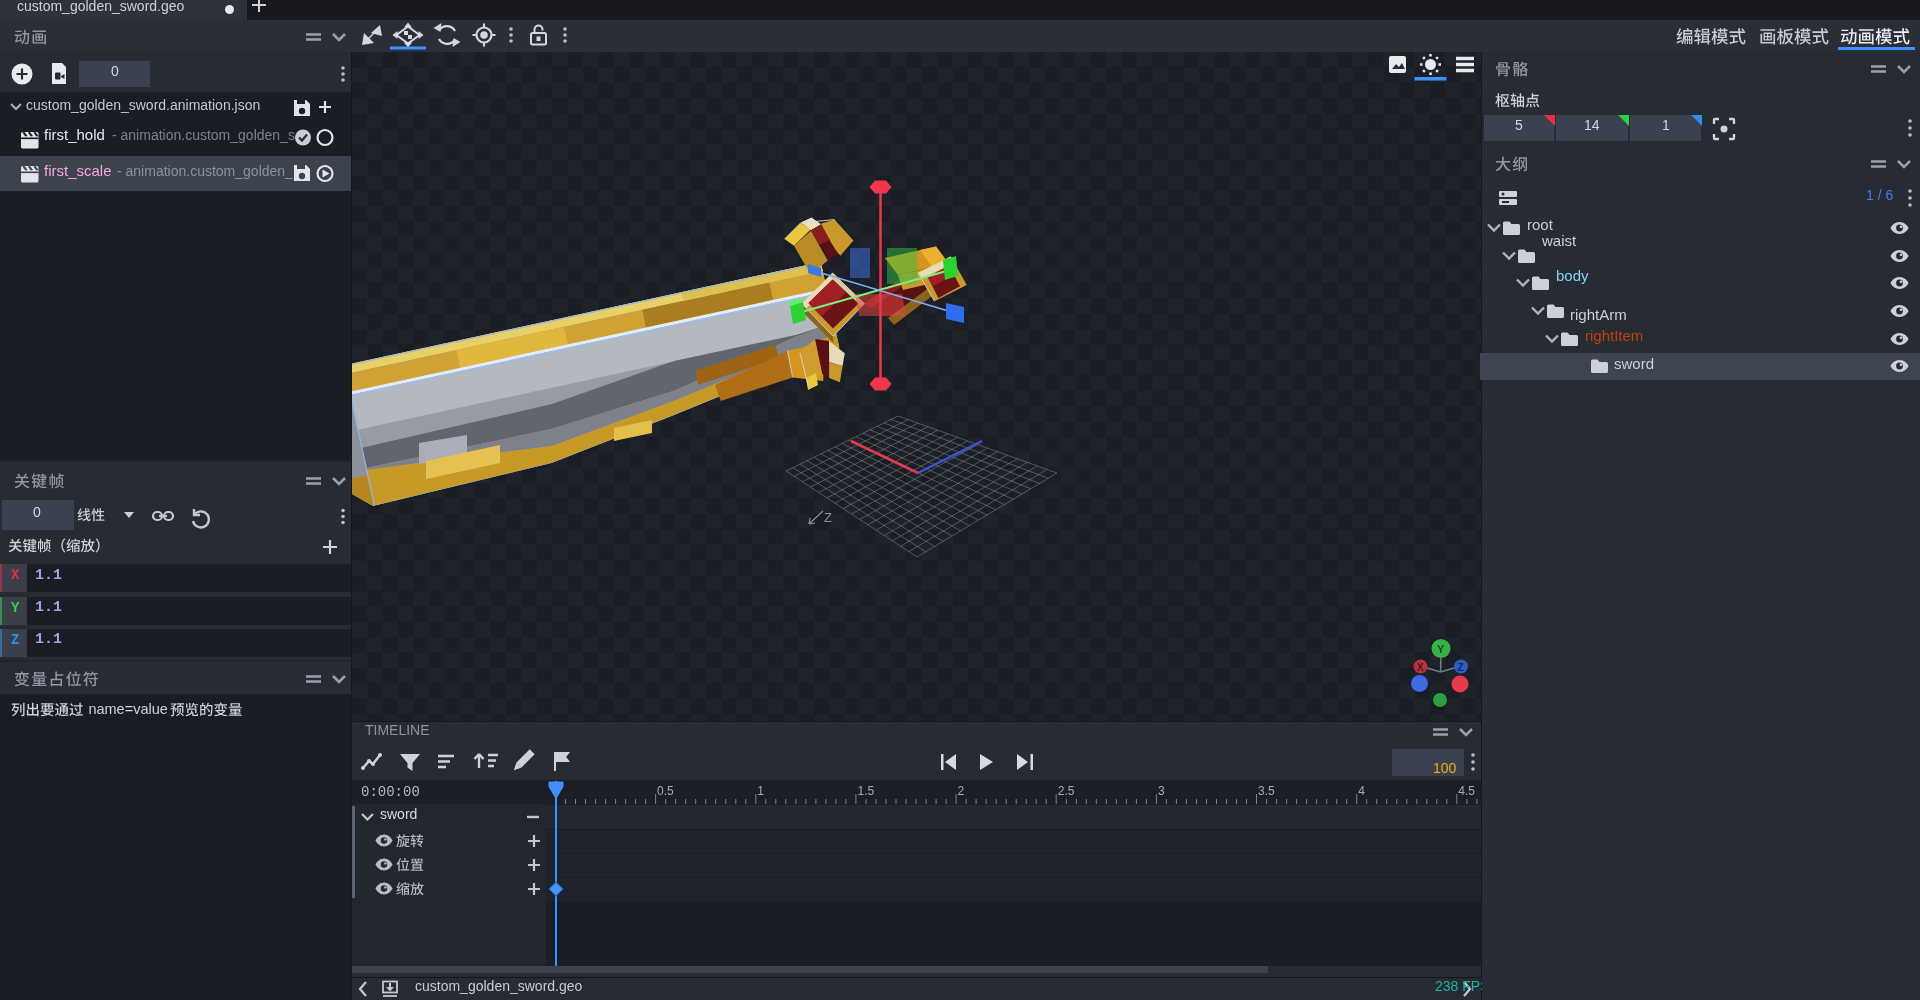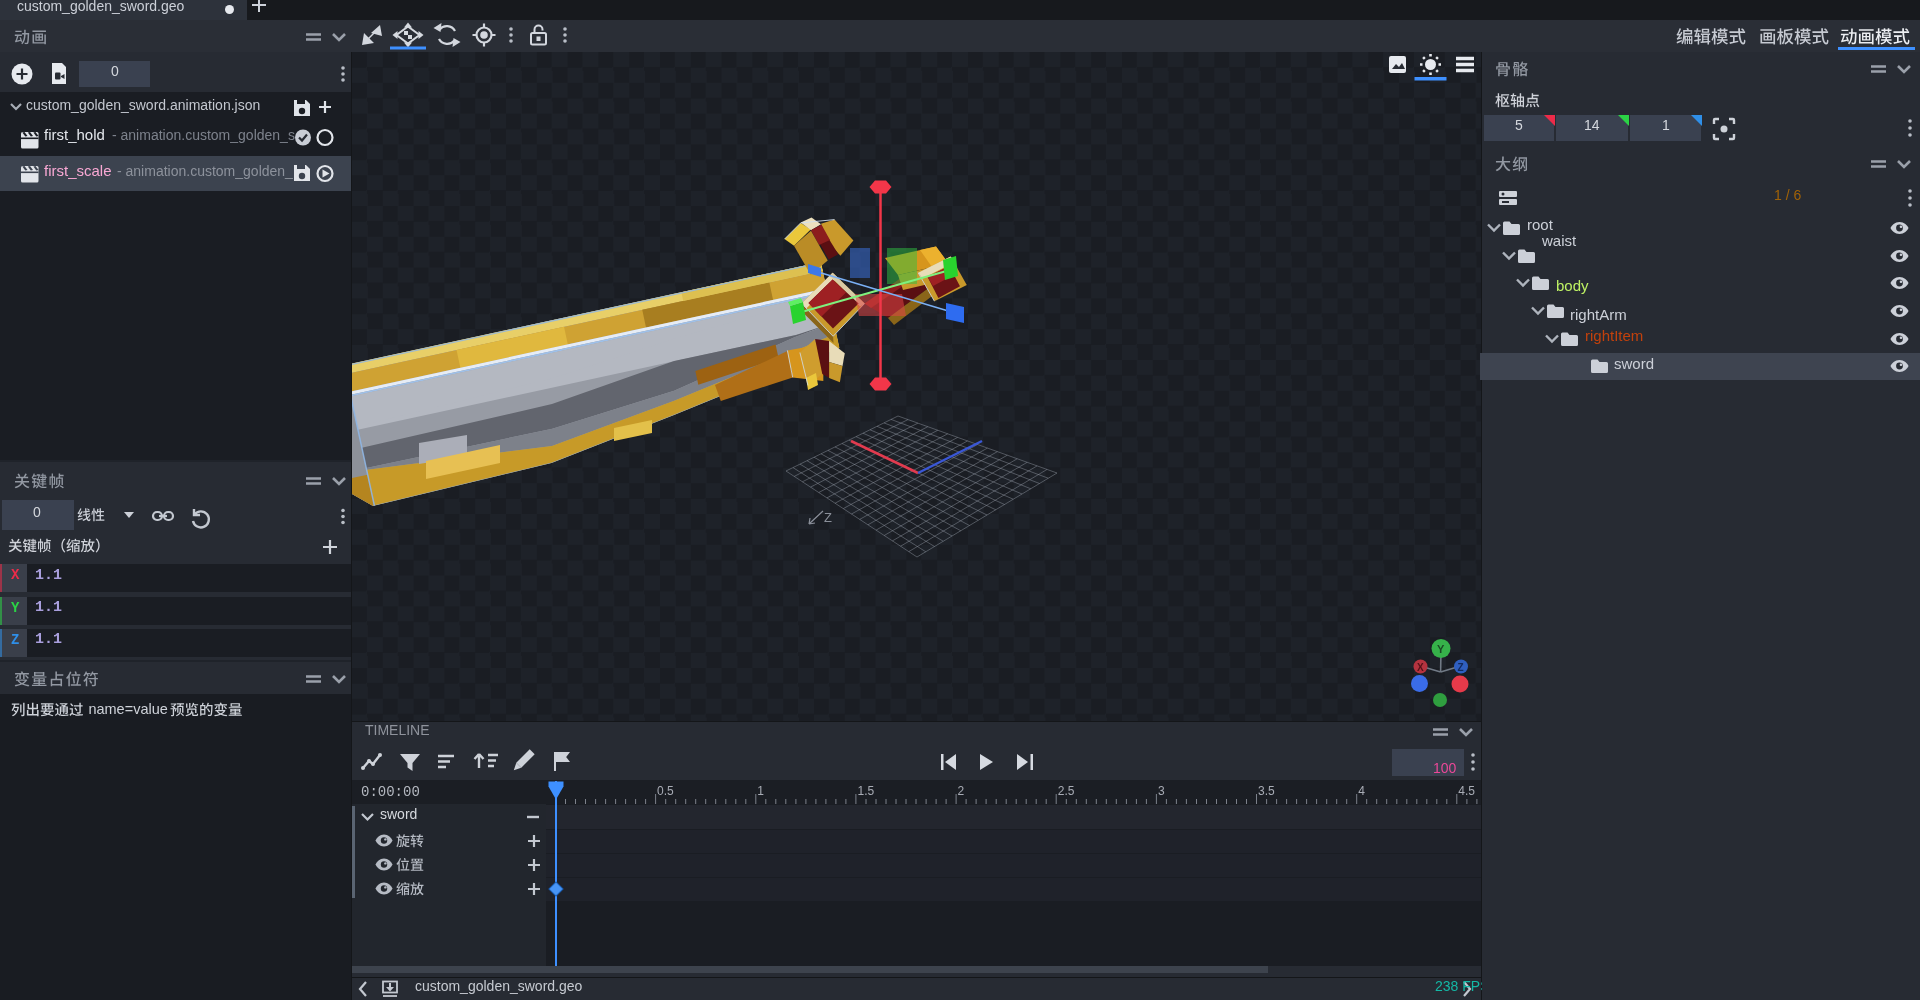--- a/index.html
+++ b/index.html
@@ -374,21 +374,21 @@
       <path d="M-3.5 6 L0 13 L3.5 6 Z" fill="#ced2d9"></path>
     </g>
 <path d="M203 25 V7 h13 l-3 4 l3 4 h-13" fill="#ced2d9" stroke="#ced2d9" stroke-width="2"></path>
 <g fill="#d6dae1">
       <path d="M589 8 v16 h2.5 v-16 Z M604 8 l-11 8 l11 8 Z"></path>
       <path d="M628 8 l13 8 l-13 8 Z"></path>
       <path d="M665 8 l11 8 l-11 8 Z M678.5 8 v16 h2.5 v-16 Z"></path>
     </g>
 </svg>
 <div class="a" style="left:1392px;top:749px;width:72px;height:27px;background:#3a4150"></div>
-<div class="a" style="left:1433px;top:760px;font:400 14.0px 'Liberation Sans';color:#ec4899">100</div>
+<div class="a" style="left:1433px;top:760px;font:400 14.0px 'Liberation Sans';color:#eab308">100</div>
 <svg class="a" style="left:1468px;top:752px" width="12" height="22">
     <g fill="#b9bec7">
       <circle cx="5" cy="3" r="1.8"></circle>
       <circle cx="5" cy="10" r="1.8"></circle>
       <circle cx="5" cy="17" r="1.8"></circle>
     </g>
   </svg>
 <div class="a" style="left:352px;top:780px;width:1129px;height:24px;background:#1b1e24"></div>
 <div class="a" style="left:361px;top:784px;font:400 14.0px 'Liberation Mono';color:#b4b8c0">0:00:00</div>
 <svg class="a" style="left:352px;top:780px" width="1131" height="24">
@@ -529,21 +529,21 @@
     <path d="M28 4 l6 6 l6 -6" stroke="#9aa0aa" stroke-width="2.6" fill="none"></path>
   </svg>
 <svg class="a" style="left:1499px;top:190px" width="20" height="16">
     <g fill="#ced2d9">
       <rect x="0" y="1" width="18" height="6" rx="1"></rect>
       <rect x="0" y="9" width="18" height="6" rx="1"></rect>
     </g>
     <circle cx="4" cy="4" r="1.5" fill="#272b33"></circle>
     <rect x="3" y="11" width="7" height="2" fill="#272b33"></rect>
   </svg>
-<div class="a" style="left:1774px;top:187.4px;font:400 14.0px 'Liberation Sans';color:#a16207">1 / 6</div>
+<div class="a" style="left:1866px;top:187.4px;font:400 14.0px 'Liberation Sans';color:#3b82f6">1 / 6</div>
 <svg class="a" style="left:1905px;top:188px" width="12" height="22">
     <g fill="#b9bec7">
       <circle cx="5" cy="3" r="1.8"></circle>
       <circle cx="5" cy="10" r="1.8"></circle>
       <circle cx="5" cy="17" r="1.8"></circle>
     </g>
   </svg>
 <svg class="a" style="left:1486.0px;top:221.8px" width="16" height="12">
     <path d="M2 2.5 l6 6 l6 -6" stroke="#aeb4bd" stroke-width="2.4" fill="none"></path>
   </svg>
@@ -567,21 +567,21 @@
     <path d="M9.5 1 C14 1 17.5 4.5 18.5 7 C17.5 9.5 14 13 9.5 13 C5 13 1.5 9.5 0.5 7 C1.5 4.5 5 1 9.5 1 Z" fill="#ccd0d8"></path>
     <circle cx="9.5" cy="7" r="3.4" fill="#272b33"></circle>
     <circle cx="11" cy="5.8" r="1.3" fill="#ccd0d8"></circle>
   </svg>
 <svg class="a" style="left:1515.0px;top:277.2px" width="16" height="12">
     <path d="M2 2.5 l6 6 l6 -6" stroke="#aeb4bd" stroke-width="2.4" fill="none"></path>
   </svg>
 <svg class="a" style="left:1531.0px;top:275.2px" width="20" height="16">
     <path d="M1 3 a1.5 1.5 0 0 1 1.5 -1.5 h5 l2 2.5 h7 a1.5 1.5 0 0 1 1.5 1.5 v8 a1.5 1.5 0 0 1 -1.5 1.5 h-14 a1.5 1.5 0 0 1 -1.5 -1.5 Z" fill="#ccd0d8"></path>
   </svg>
-<div class="a" style="left:1556px;top:277px;font:400 15.0px 'Liberation Sans';color:#bef264">body</div>
+<div class="a" style="left:1556px;top:267px;font:400 15.0px 'Liberation Sans';color:#7dd3fc">body</div>
 <svg class="a" style="left:1890px;top:276.2px" width="19" height="14">
     <path d="M9.5 1 C14 1 17.5 4.5 18.5 7 C17.5 9.5 14 13 9.5 13 C5 13 1.5 9.5 0.5 7 C1.5 4.5 5 1 9.5 1 Z" fill="#ccd0d8"></path>
     <circle cx="9.5" cy="7" r="3.4" fill="#272b33"></circle>
     <circle cx="11" cy="5.8" r="1.3" fill="#ccd0d8"></circle>
   </svg>
 <svg class="a" style="left:1529.5px;top:305.0px" width="16" height="12">
     <path d="M2 2.5 l6 6 l6 -6" stroke="#aeb4bd" stroke-width="2.4" fill="none"></path>
   </svg>
 <svg class="a" style="left:1545.5px;top:303.0px" width="20" height="16">
     <path d="M1 3 a1.5 1.5 0 0 1 1.5 -1.5 h5 l2 2.5 h7 a1.5 1.5 0 0 1 1.5 1.5 v8 a1.5 1.5 0 0 1 -1.5 1.5 h-14 a1.5 1.5 0 0 1 -1.5 -1.5 Z" fill="#ccd0d8"></path>

